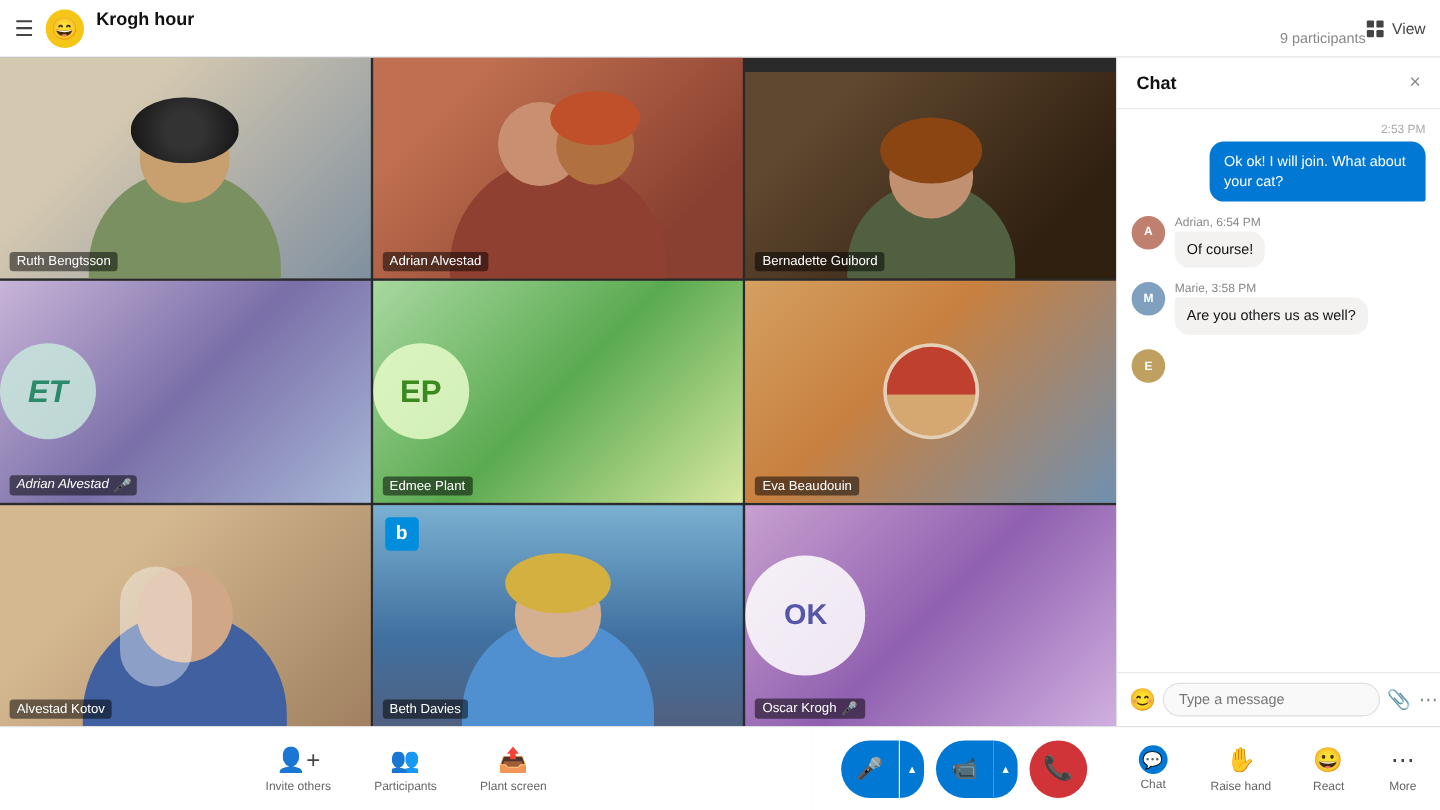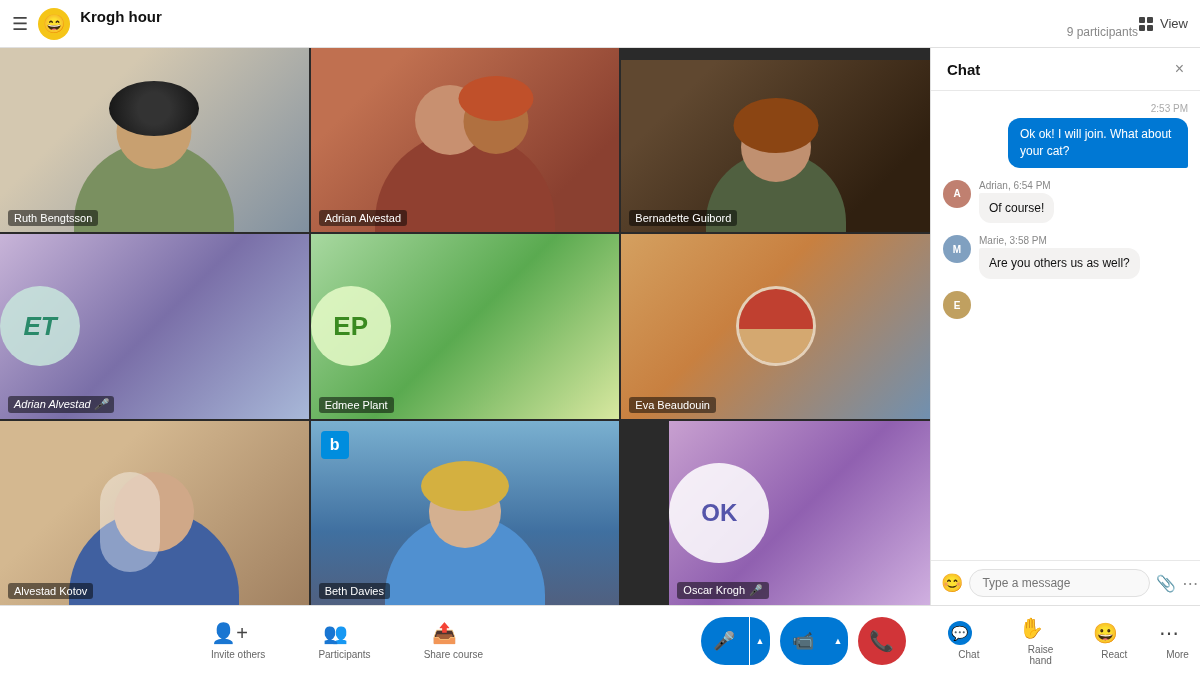--- a/index.html
+++ b/index.html
@@ -49,21 +49,21 @@
     }
     
     .cell-et { background: linear-gradient(135deg, #c8b4d8 0%, #7a6fa8 50%, #a8b8d8 100%); font-style: italic; }
     .cell-et .avatar-initials { background: rgba(200,230,220,0.85); color: #2a8a6a; }
     
     .cell-ep { background: linear-gradient(135deg, #a8d8a0 0%, #5aaa50 50%, #d8e8a0 100%); }
     .cell-ep .avatar-initials { background: rgba(230,250,200,0.85); color: #3a8a20; }
     
     .cell-eva { background: linear-gradient(135deg, #d4a060 0%, #c88040 50%, #7090b0 100%); }
     
-    .cell-oscar { background: linear-gradient(135deg, #c8a0d0 0%, #9060b0 50%, #d0b0e0 100%); margin-left: 48px; }
+    .cell-oscar { background: linear-gradient(135deg, #c8a0d0 0%, #9060b0 50%, #d0b0e0 100%); }
 
     
     .chat-panel {
       width: 270px; background: #fff; display: flex; flex-direction: column;
       border-left: 1px solid #e0e0e0; flex-shrink: 0;
     }
     .chat-header {
       display: flex; align-items: center; justify-content: space-between;
       padding: 12px 16px; border-bottom: 1px solid #e8e8e8;
     }
@@ -104,21 +104,21 @@
       background: #f9f9f9;
     }
     .chat-input-icon { font-size: 16px; color: #888; cursor: pointer; }
 
     .toolbar-btn {
       display: flex; flex-direction: column; align-items: center; justify-content: center;
       gap: 4px; padding: 8px 16px; cursor: pointer; min-width: 60px;
       background: none; border: none;
     }
     .toolbar-btn .icon { font-size: 20px; color: #444; }
-    .toolbar-btn .label { font-size: 10px; color: #666; margin-left: 17px; }
+    .toolbar-btn .label { font-size: 10px; color: #666; }
 
     .call-btn {
       width: 48px; height: 48px; border-radius: 50%; border: none; cursor: pointer;
       display: flex; align-items: center; justify-content: center; font-size: 20px;
     }
     .call-btn.end { background: #d13438; color: #fff; }
     .call-chevron {
       width: 22px; height: 48px; background: #0078d4; color: #fff;
       border: none; cursor: pointer; font-size: 10px;
       display: flex; align-items: center; justify-content: center;
@@ -319,21 +319,21 @@
     <button class="toolbar-btn">
       <span class="icon">👤+</span>
       <span class="label">Invite others</span>
     </button>
     <button class="toolbar-btn">
       <span class="icon">👥</span>
       <span class="label">Participants</span>
     </button>
     <button class="toolbar-btn">
       <span class="icon">📤</span>
-      <span class="label">Share course</span>
+      <span class="label">Plant screen</span>
     </button>
   </div>
 
   <div style="background:#fff;border-top:1px solid #e0e0e0;display:flex;align-items:center;justify-content:center;gap:10px;height:70px;padding:0 24px;">
 
     <div style="display:flex;align-items:center;">
       <button class="call-mic-main" style="width:48px;height:48px;background:#0078d4;border:none;border-radius:24px 0 0 24px;color:#fff;font-size:18px;cursor:pointer;display:flex;align-items:center;justify-content:center;">🎤</button>
       <button class="call-chevron" style="width:20px;height:48px;background:#0078d4;border:none;border-radius:0 24px 24px 0;color:#fff;font-size:9px;cursor:pointer;display:flex;align-items:center;justify-content:center;">▲</button>
     </div>
 

